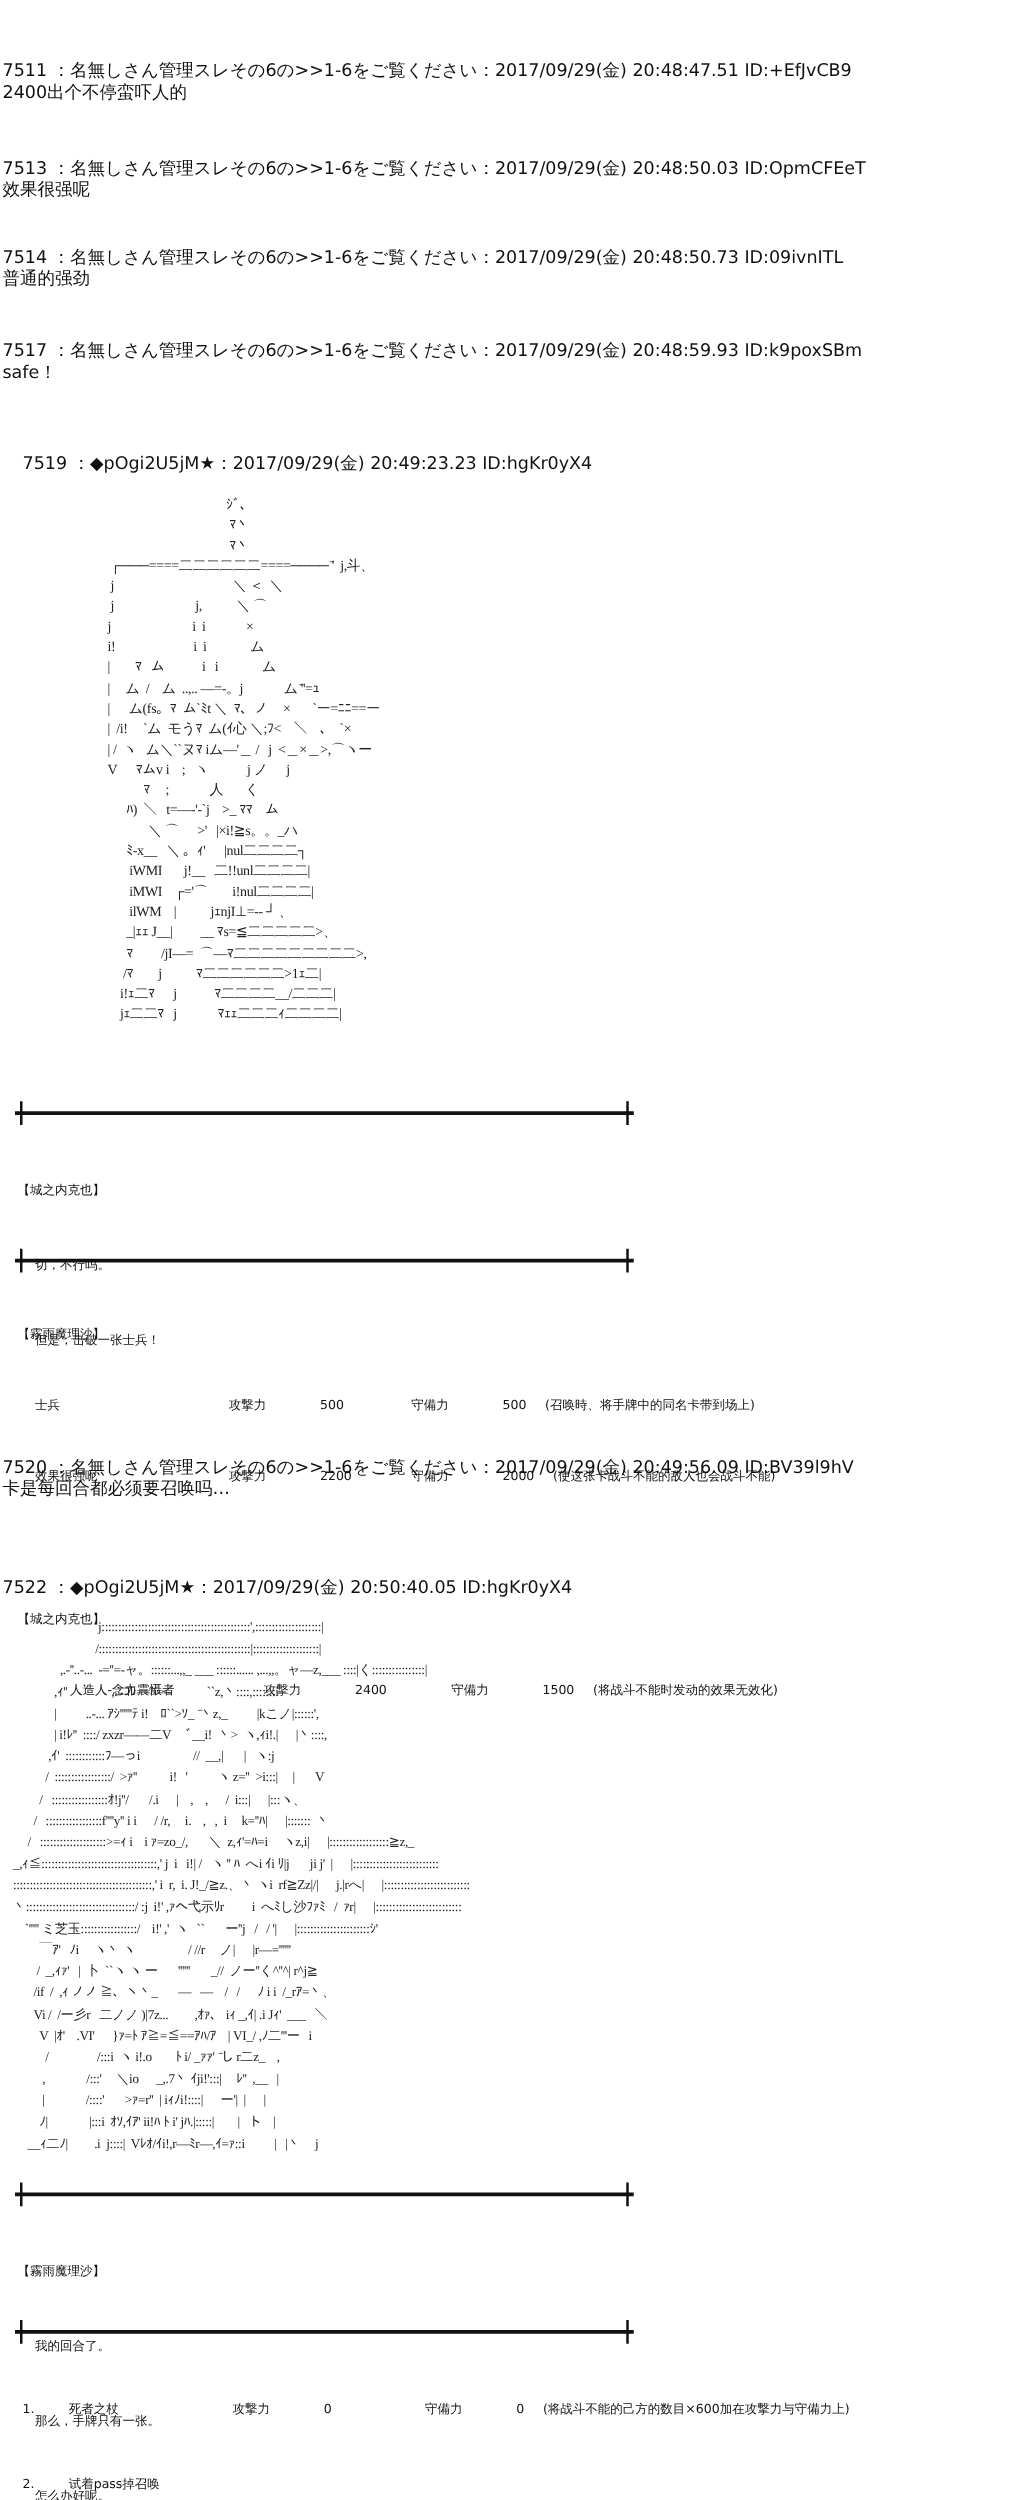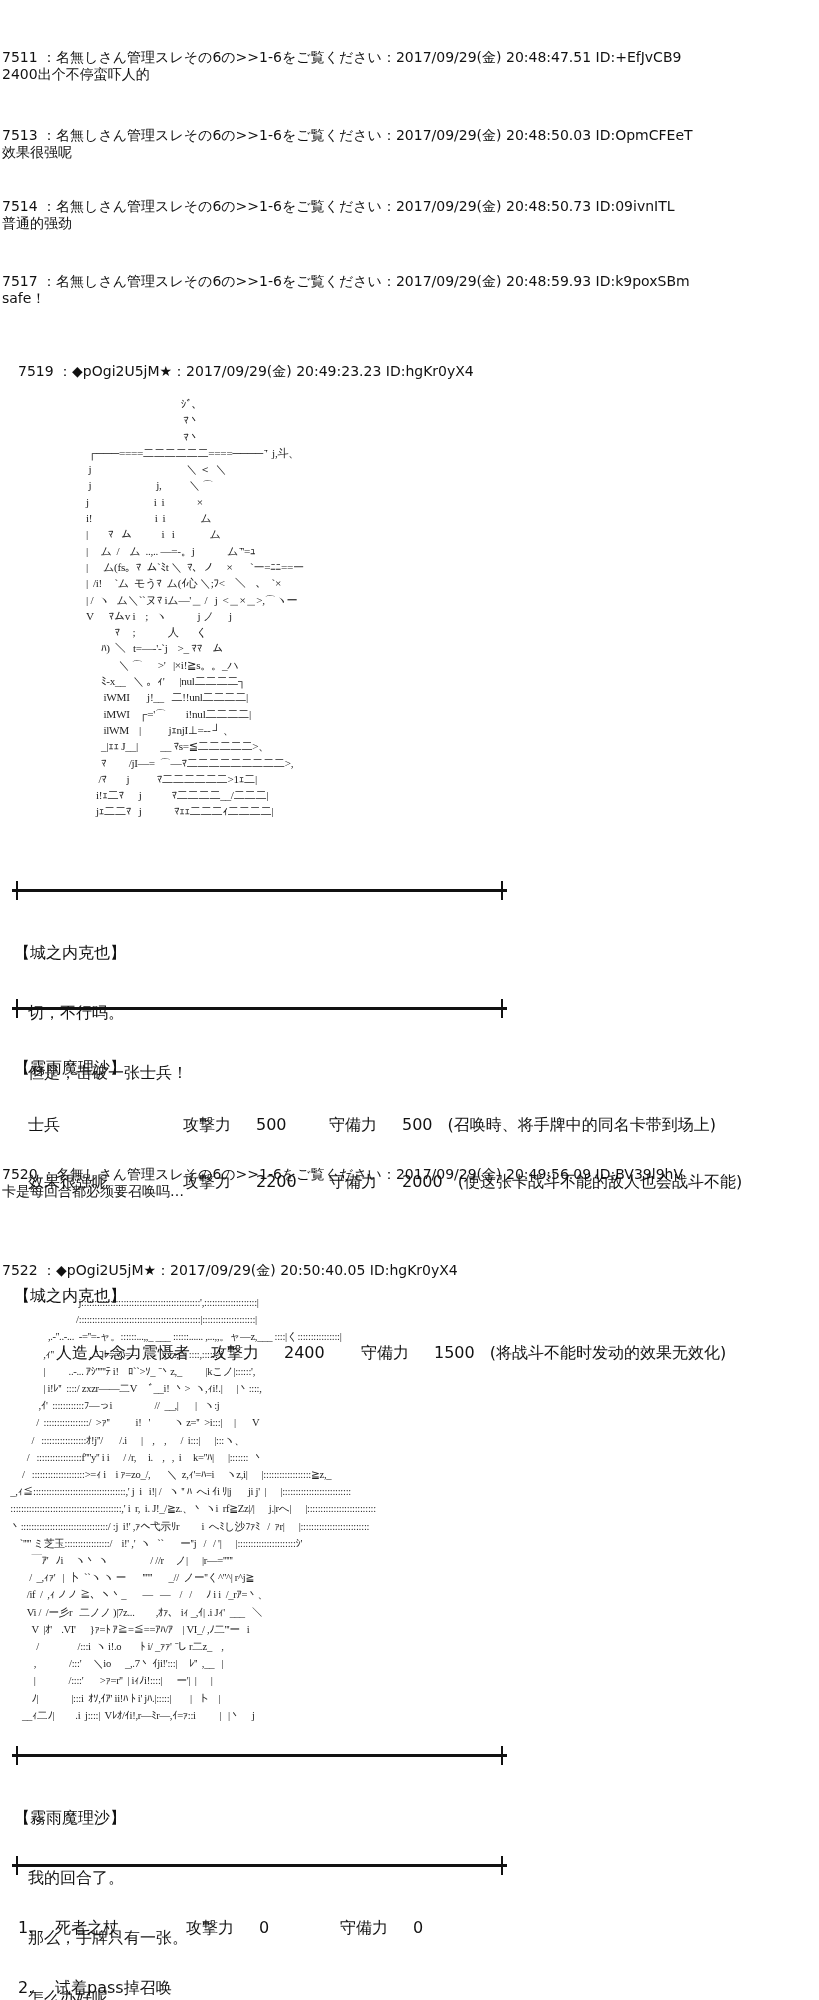--- a/index.html
+++ b/index.html
@@ -11,21 +11,21 @@
   .art {
     position: absolute; white-space: pre; font-family: Liberation Serif, serif;
     font-size: 11.2px; line-height: 16.3px; color: #222222; letter-spacing: -0.3px;
   }
   .sep { position: absolute; height: 3px; background: #111111; }
   .sep::before, .sep::after {
     content: ""; position: absolute; top: -8px; width: 2px; height: 19px; background: #111111;
   }
   .sep::before { left: 4px; }
   .sep::after { right: 4px; }
-  .block { position: absolute; left: 14px; font-size: 16px; line-height: 20px; white-space: pre; }
+  .block { position: absolute; left: 14px; font-size: 10px; line-height: 20px; white-space: pre; }
   .indent { padding-left: 14px; }
   .stat-row { display: flex; gap: 15px; }
   .stat-row span { display: inline-block; }
   .c-name { width: 140px; }
   .c-atk-l { width: 58px; }
   .c-atk-v { width: 58px; }
   .c-def-l { width: 58px; }
 </style>
 </head>
 <body>
@@ -154,20 +154,21 @@
 <div class="sep" style="left:12px; top:1864px; width:495px;"></div>
 
 <div class="block" style="top:1878px; left:18px;">
   <div class="stat-row">
     <span style="width:22px;">1.</span>
     <span style="width:116px;">死者之杖</span>
     <span style="width:58px;">攻撃力</span>
     <span style="width:66px;">0</span>
     <span style="width:58px;">守備力</span>
     <span>0</span>
+    <span>(将战斗不能的己方的数目×600加在攻撃力与守備力上)</span>
   </div>
   <div class="stat-row">
     <span style="width:22px;">2.</span>
     <span>试着pass掉召唤</span>
   </div>
   
   
 </div>
 
 </body></html>

